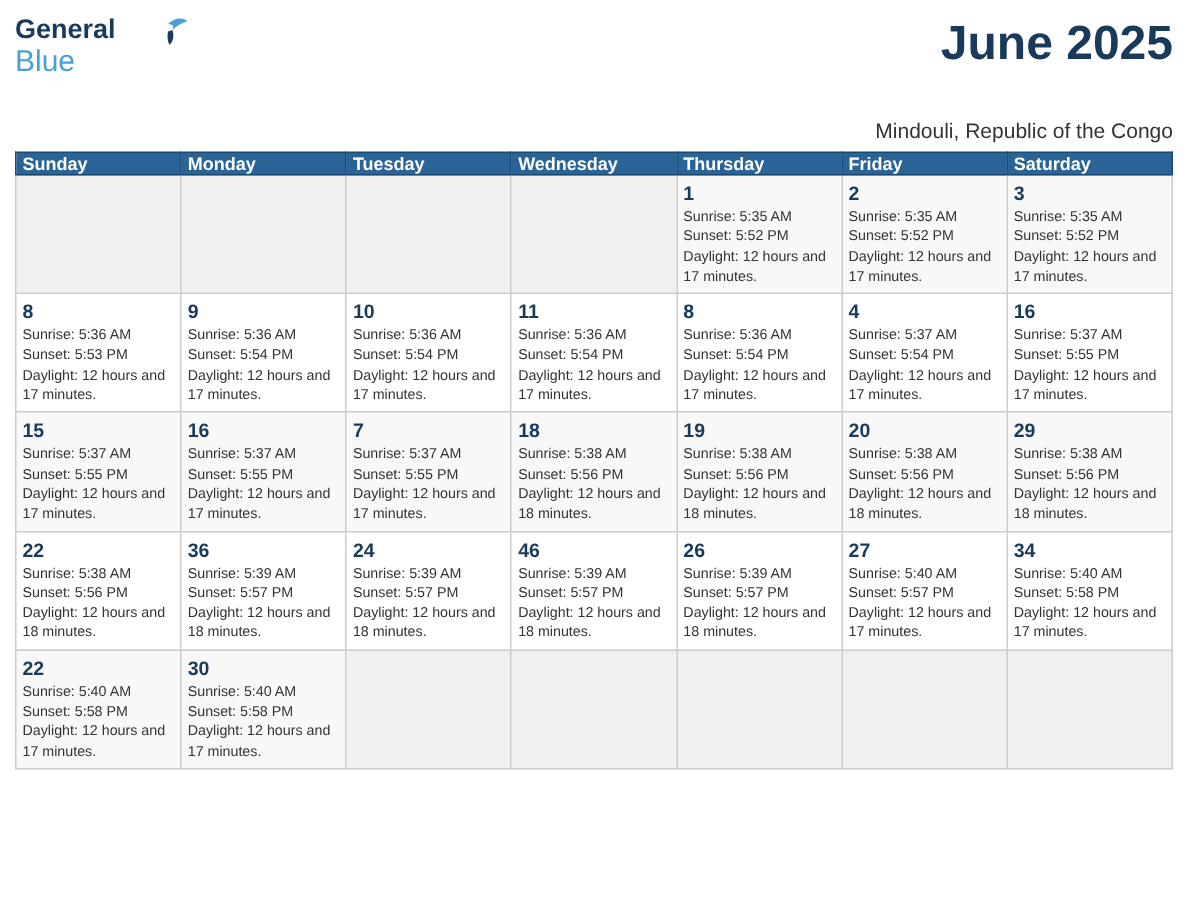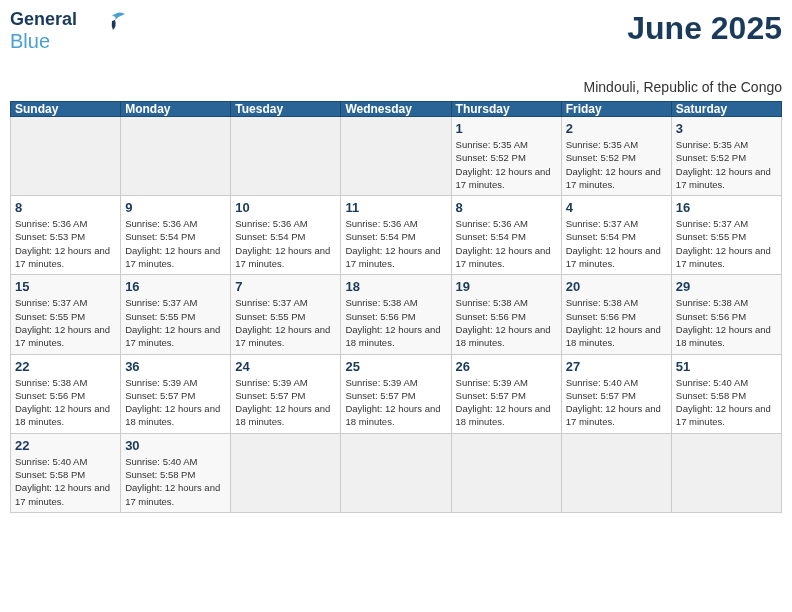--- a/index.html
+++ b/index.html
@@ -278,21 +278,21 @@
       </td>
         <td>
         <span class="day-number">24</span>
         <div class="day-info">
           Sunrise: 5:39 AM<br>
           Sunset: 5:57 PM<br>
           Daylight: 12 hours and 18 minutes.
         </div>
       </td>
         <td>
-        <span class="day-number">25</span>
+        <span class="day-number">46</span>
         <div class="day-info">
           Sunrise: 5:39 AM<br>
           Sunset: 5:57 PM<br>
           Daylight: 12 hours and 18 minutes.
         </div>
       </td>
         <td>
         <span class="day-number">26</span>
         <div class="day-info">
           Sunrise: 5:39 AM<br>
@@ -302,21 +302,21 @@
       </td>
         <td>
         <span class="day-number">27</span>
         <div class="day-info">
           Sunrise: 5:40 AM<br>
           Sunset: 5:57 PM<br>
           Daylight: 12 hours and 17 minutes.
         </div>
       </td>
         <td>
-        <span class="day-number">51</span>
+        <span class="day-number">34</span>
         <div class="day-info">
           Sunrise: 5:40 AM<br>
           Sunset: 5:58 PM<br>
           Daylight: 12 hours and 17 minutes.
         </div>
       </td>
       </tr>
       <tr>
         <td>
         <span class="day-number">22</span>

